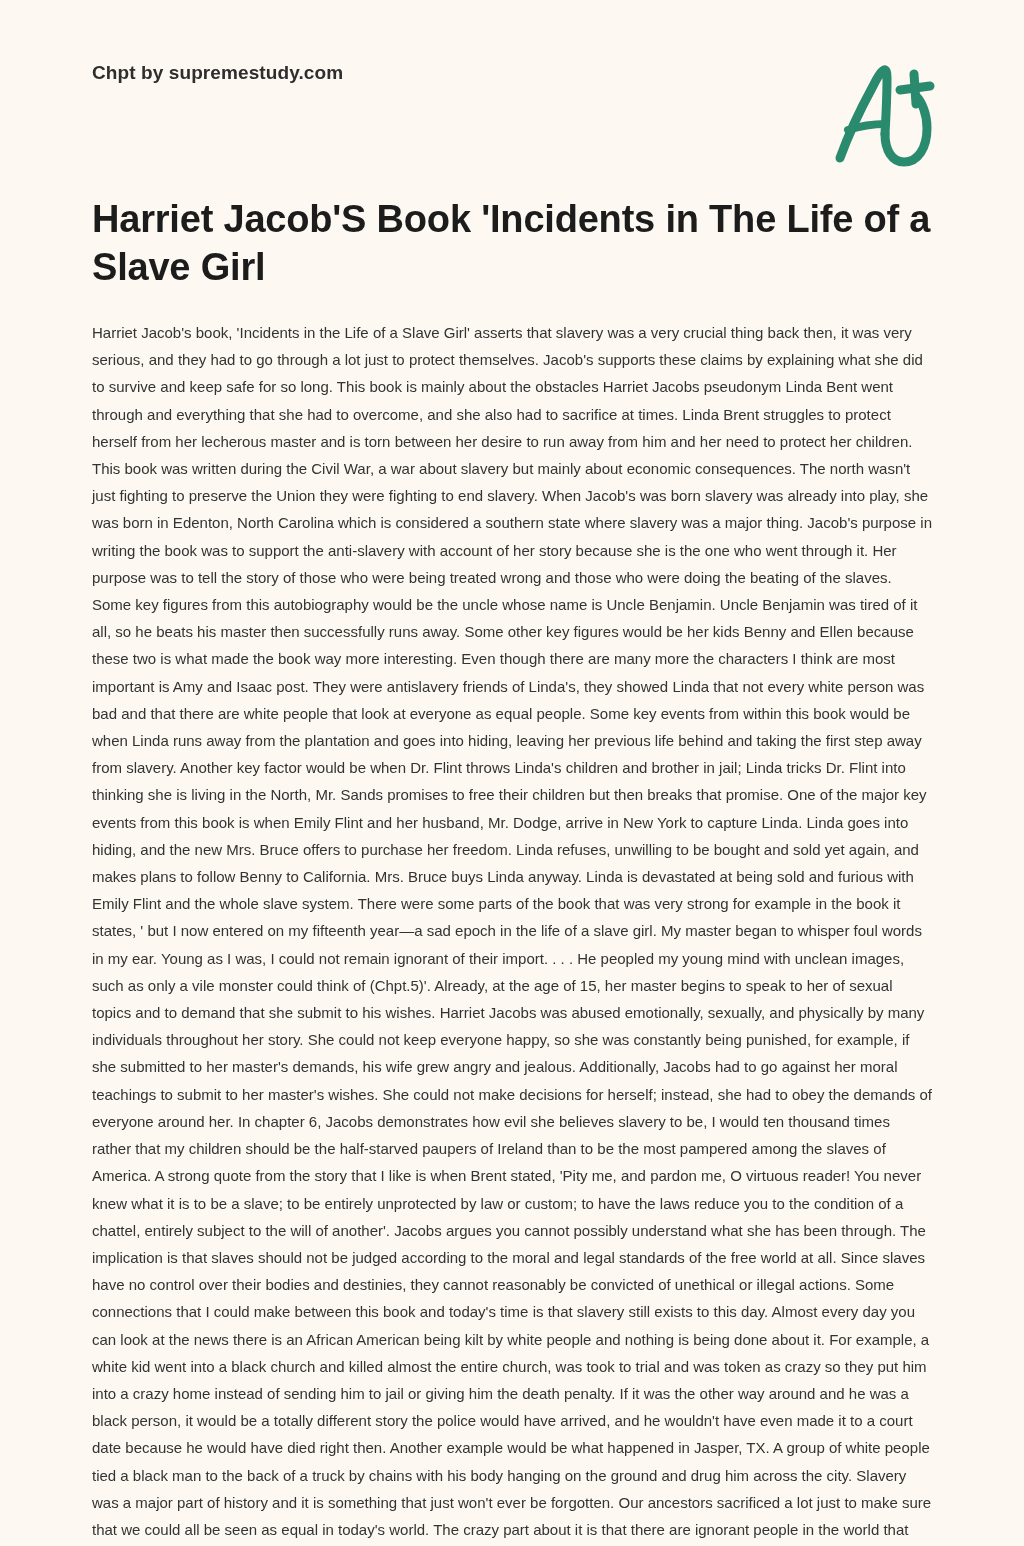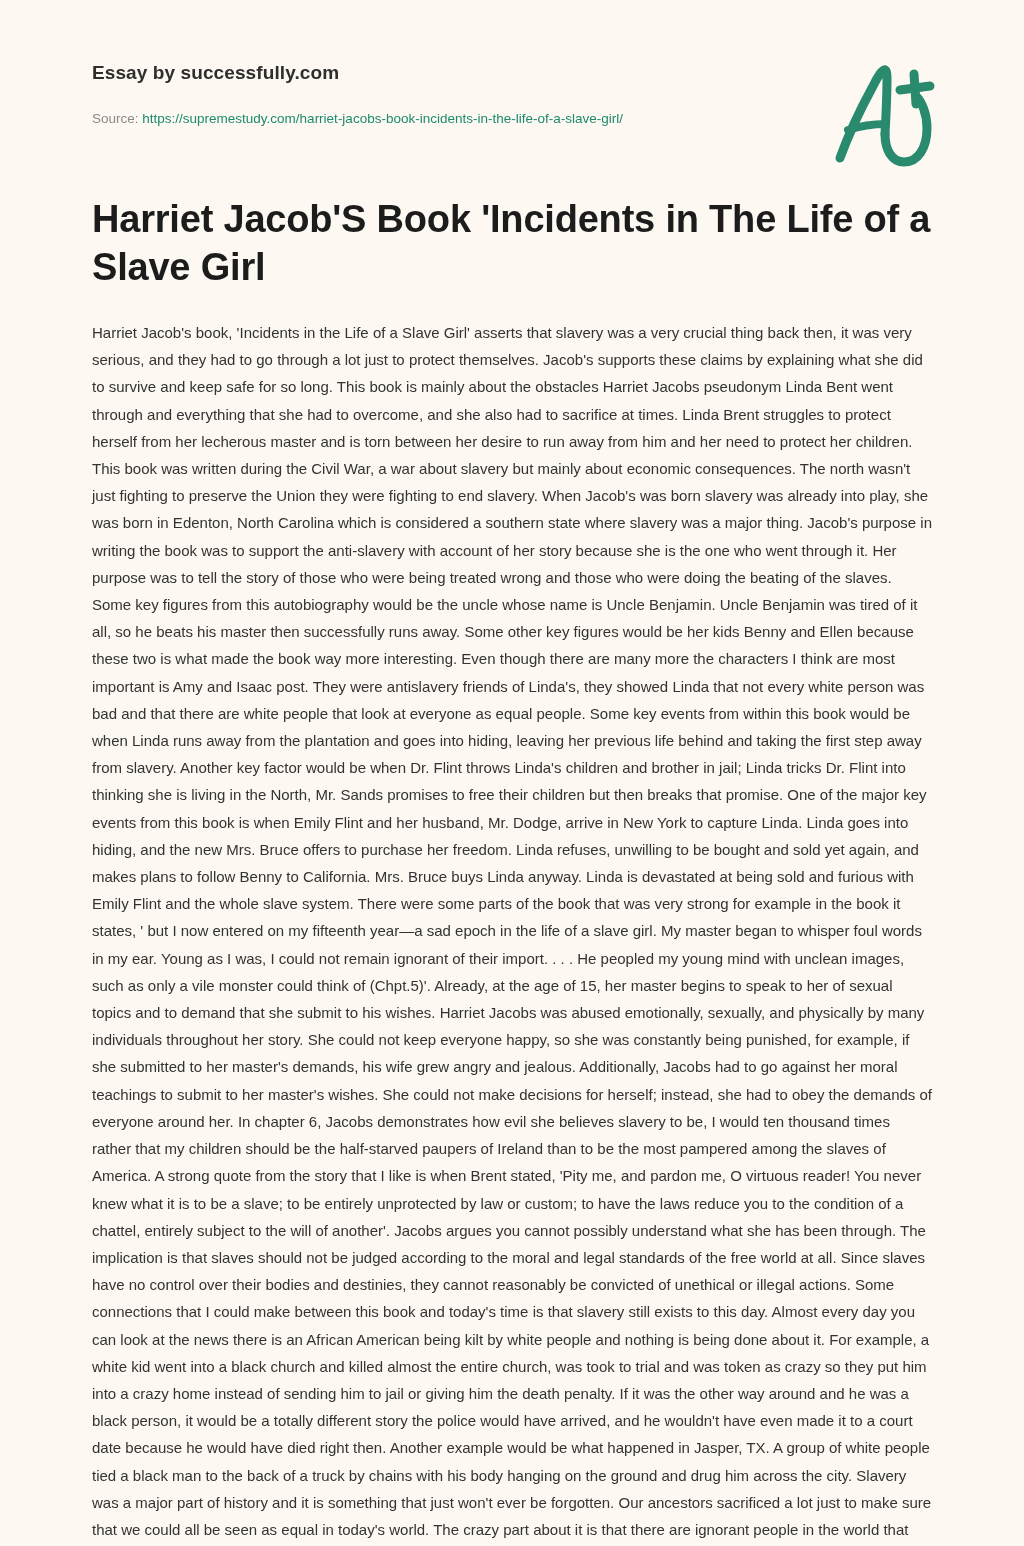--- a/index.html
+++ b/index.html
@@ -85,25 +85,21 @@
   }
   .article-body p:last-child { margin-bottom: 0; }
 </style>
 </head>
 <body>
 
 <div class="page">
 
   <div class="header">
     <div class="header-left">
-      <div class="essay-by">Essay by successfully.com</div>
-      <div class="source-line">
-        <span class="source-label">Source:</span>
-        <a class="source-url" href="#">https://supremestudy.com/harriet-jacobs-book-incidents-in-the-life-of-a-slave-girl/</a>
-      </div>
+      <div class="essay-by">Chpt by supremestudy.com</div>
     </div>
 
     <div class="logo">
       <svg viewBox="0 0 120 110" xmlns="http://www.w3.org/2000/svg" fill="none" stroke="#2a8a6d" stroke-linecap="round" stroke-linejoin="round">
 
         <path d="M14 100 C22 78, 34 52, 46 30 C50 22, 54 14, 58 12 C60 11, 61 14, 61 20 C61 34, 60 58, 59 76" stroke-width="9"></path>
         <path d="M22 72 C34 68, 48 66, 60 66" stroke-width="8"></path>
 
         <path d="M59 76 C59 92, 66 104, 78 104 C92 104, 101 90, 101 70 C101 56, 96 44, 90 38" stroke-width="9"></path>
 

